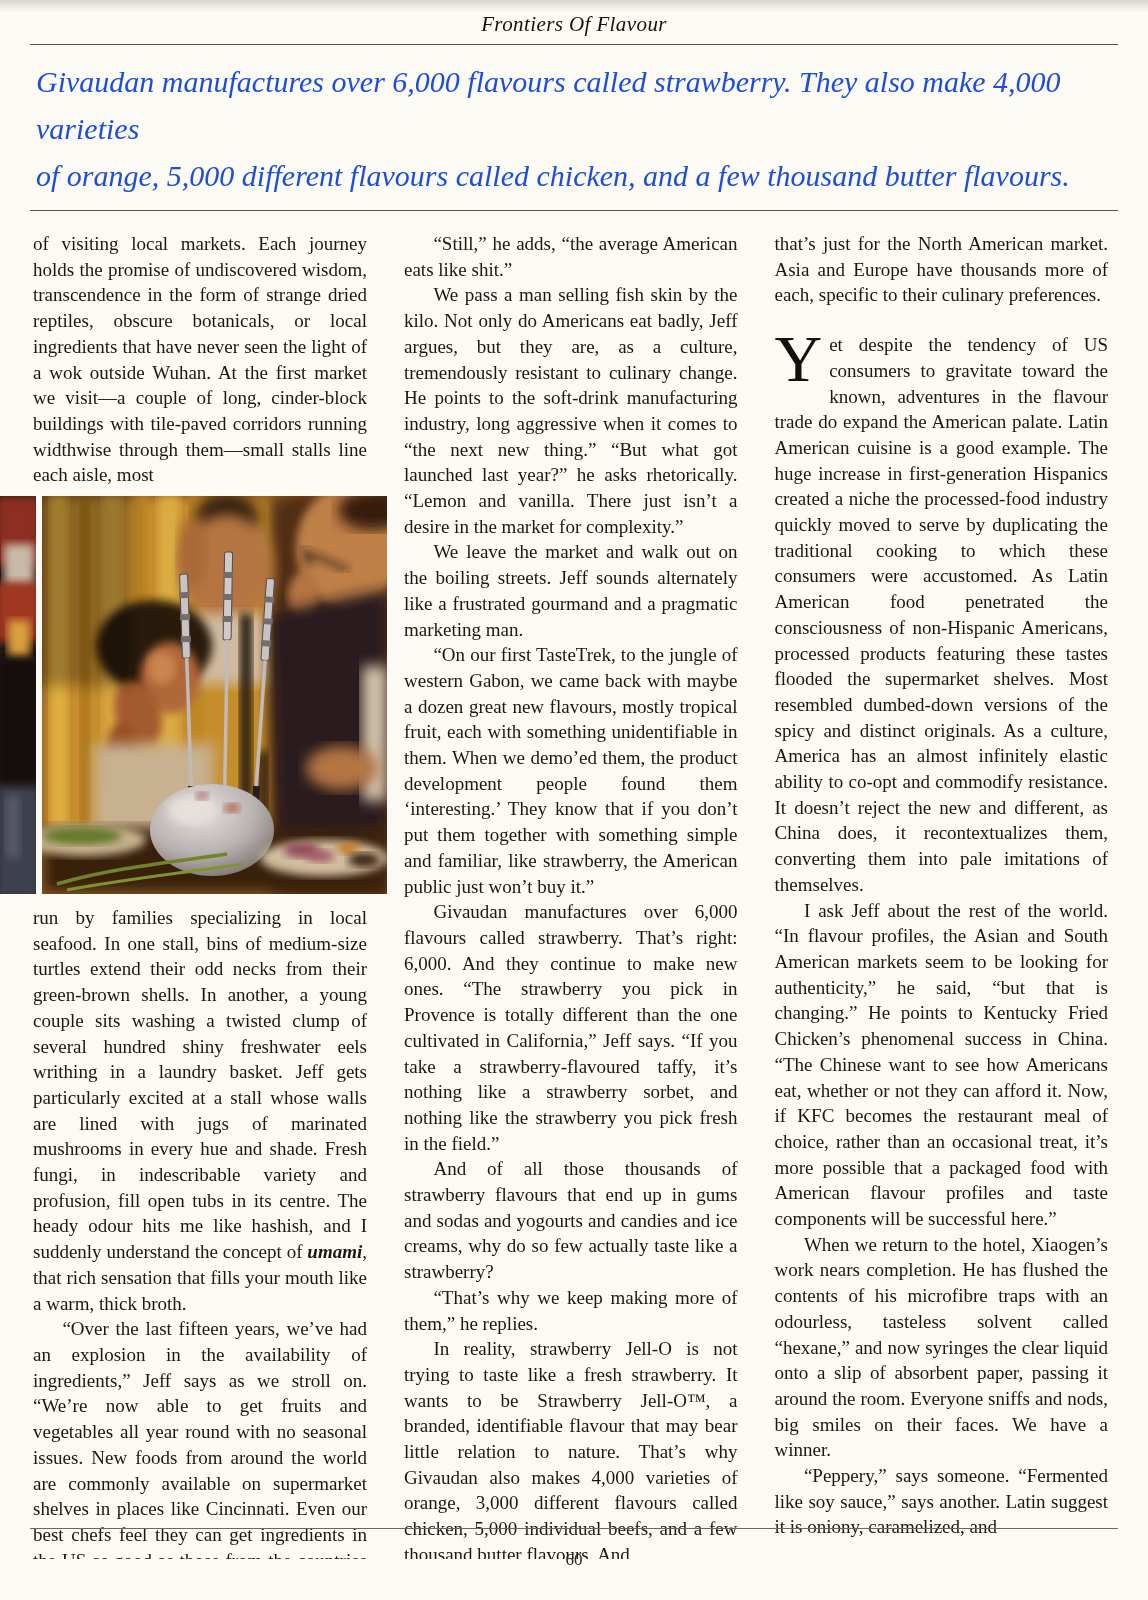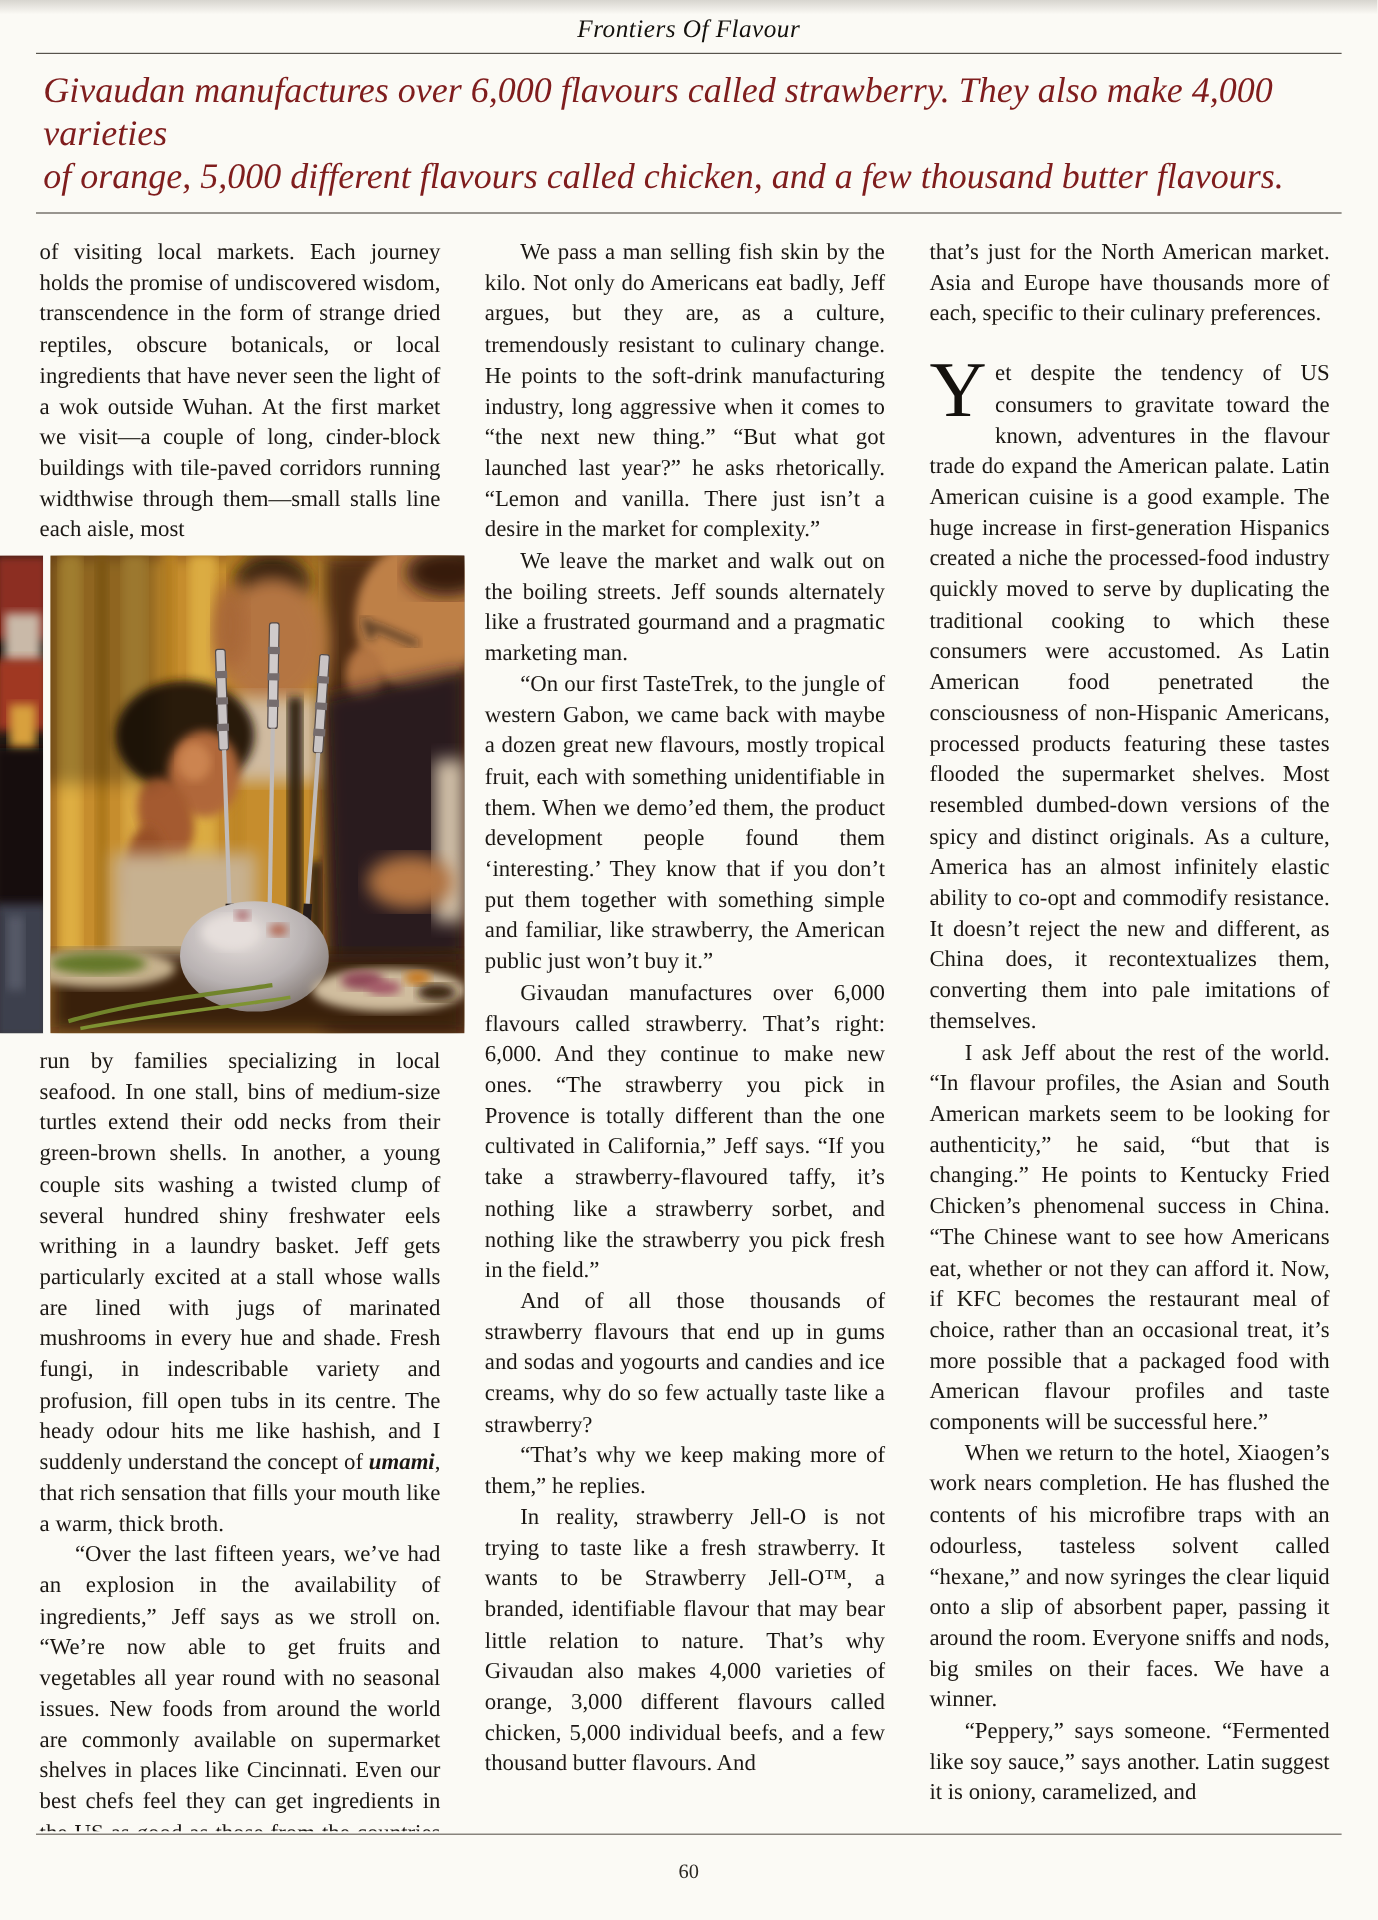--- a/index.html
+++ b/index.html
@@ -24,23 +24,23 @@
     color:#14110d;
   }
   .rule {
     border:none;
     border-top:1.6px solid #57534c;
     margin:7px 30px 0 30px;
   }
   .pullquote {
     font-style:italic;
     font-size:30px;
-    line-height:36px;
+    line-height:47px;
     margin:13px 40px 11px 36px;
-    color:#7f1d1d;
+    color:#1d4ed8;
   }
   .columns {
     display:flex;
     gap:37px;
     padding:20px 40px 0 33px;
     box-sizing:border-box;
     height:1348px;
     overflow:hidden;
   }
   .col {
@@ -215,20 +215,21 @@
         <rect width="345" height="398" fill="#b34a00" opacity="0.09"></rect>
         <rect x="-20" y="-20" width="110" height="210" fill="#000000" opacity="0.28" filter="url(#b7)"></rect>
       </svg>
     </div>
 
     <p class="noindent"><span>run by families specializing in local seafood. In one stall, bins of medium-size turtles extend their odd necks from their green-brown shells. In another, a young couple sits washing a twisted clump of several hundred shiny freshwater eels writhing in a laundry basket. Jeff gets particularly excited at a stall whose walls are lined with jugs of marinated mushrooms in every hue and shade. Fresh fungi, in indescribable variety and profusion, fill open tubs in its centre. The heady odour hits me like hashish, and I suddenly understand the concept of </span><span class="italic">umami</span><span>, that rich sensation that fills your mouth like a warm, thick broth.</span></p>
     <p>“Over the last fifteen years, we’ve had an explosion in the availability of ingredients,” Jeff says as we stroll on. “We’re now able to get fruits and vegetables all year round with no seasonal issues. New foods from around the world are commonly available on supermarket shelves in places like Cincinnati. Even our best chefs feel they can get ingredients in the US as good as those from the countries where they came from.”</p>
   </div>
 
   <div class="col">
+    <p>“Still,” he adds, “the average American eats like shit.”</p>
     <p>We pass a man selling fish skin by the kilo. Not only do Americans eat badly, Jeff argues, but they are, as a culture, tremendously resistant to culinary change. He points to the soft-drink manufacturing industry, long aggressive when it comes to “the next new thing.” “But what got launched last year?” he asks rhetorically. “Lemon and vanilla. There just isn’t a desire in the market for complexity.”</p>
     <p>We leave the market and walk out on the boiling streets. Jeff sounds alternately like a frustrated gourmand and a pragmatic marketing man.</p>
     <p>“On our first TasteTrek, to the jungle of western Gabon, we came back with maybe a dozen great new flavours, mostly tropical fruit, each with something unidentifiable in them. When we demo’ed them, the product development people found them ‘interesting.’ They know that if you don’t put them together with something simple and familiar, like strawberry, the American public just won’t buy it.”</p>
     <p>Givaudan manufactures over 6,000 flavours called strawberry. That’s right: 6,000. And they continue to make new ones. “The strawberry you pick in Provence is totally different than the one cultivated in California,” Jeff says. “If you take a strawberry-flavoured taffy, it’s nothing like a strawberry sorbet, and nothing like the strawberry you pick fresh in the field.”</p>
     <p>And of all those thousands of strawberry flavours that end up in gums and sodas and yogourts and candies and ice creams, why do so few actually taste like a strawberry?</p>
     <p>“That’s why we keep making more of them,” he replies.</p>
     <p>In reality, strawberry Jell-O is not trying to taste like a fresh strawberry. It wants to be Strawberry Jell-O™, a branded, identifiable flavour that may bear little relation to nature. That’s why Givaudan also makes 4,000 varieties of orange, 3,000 different flavours called chicken, 5,000 individual beefs, and a few thousand butter flavours. And</p>
   </div>
 
   <div class="col">

